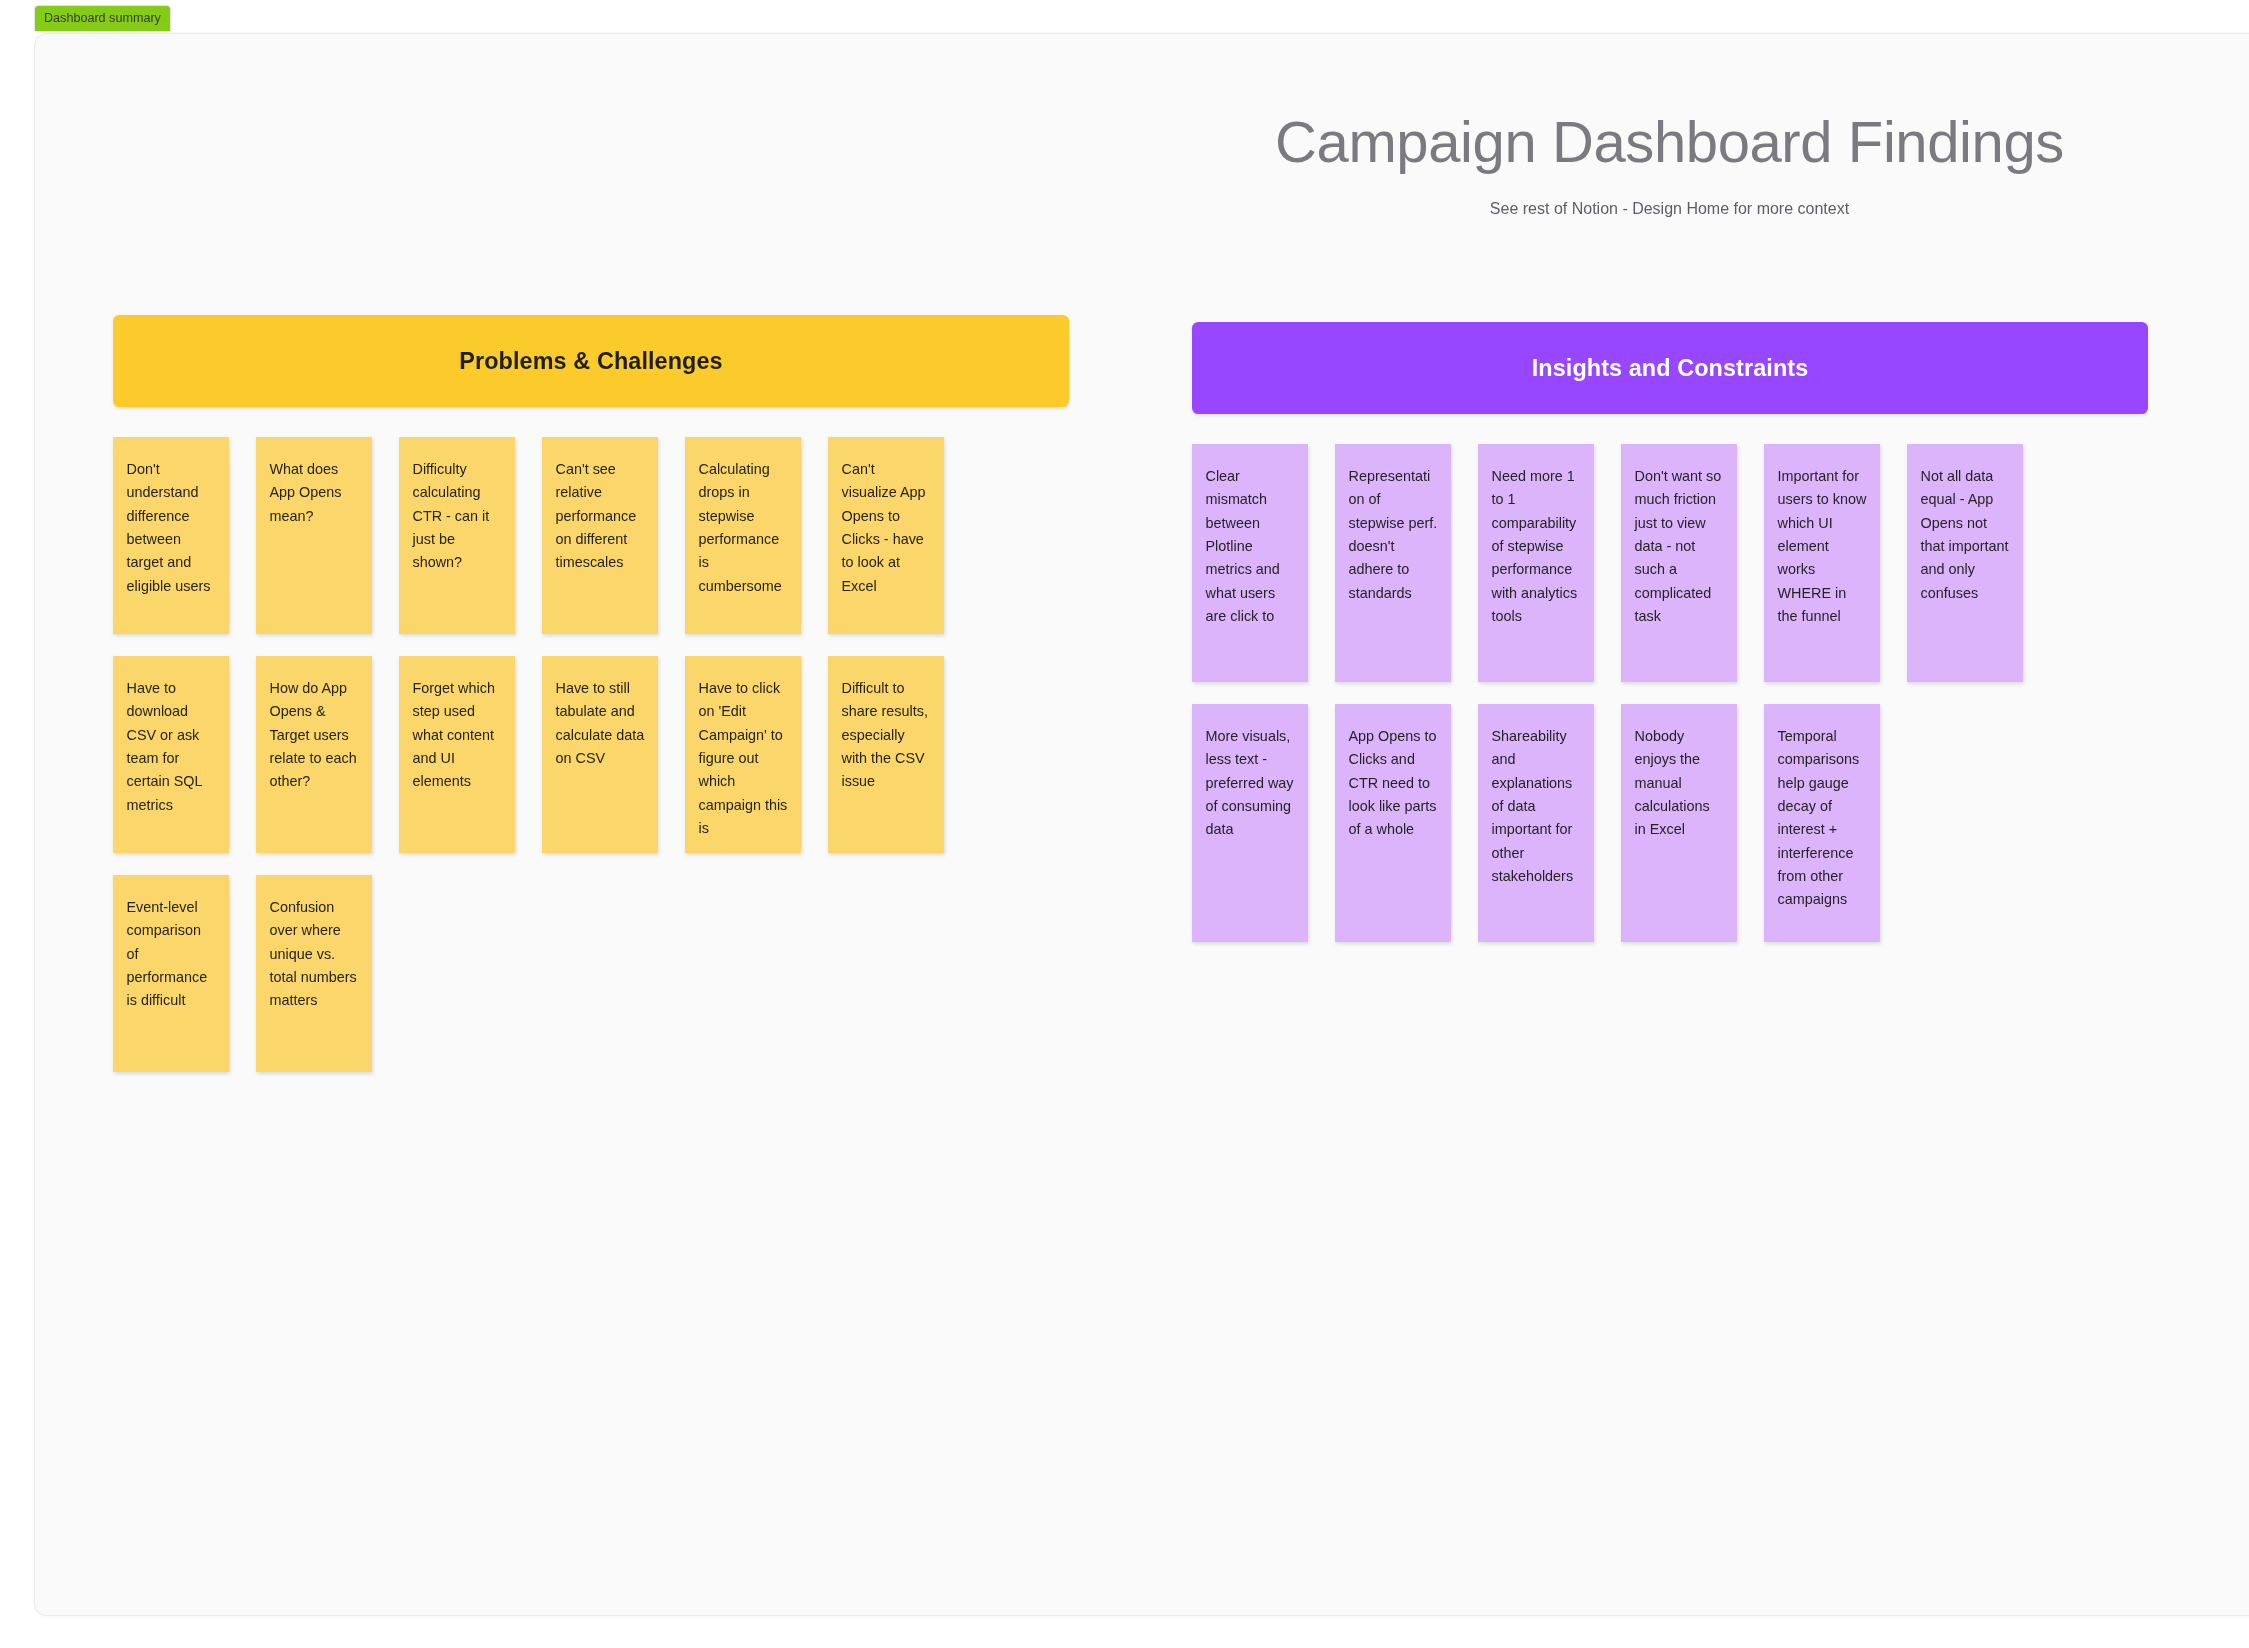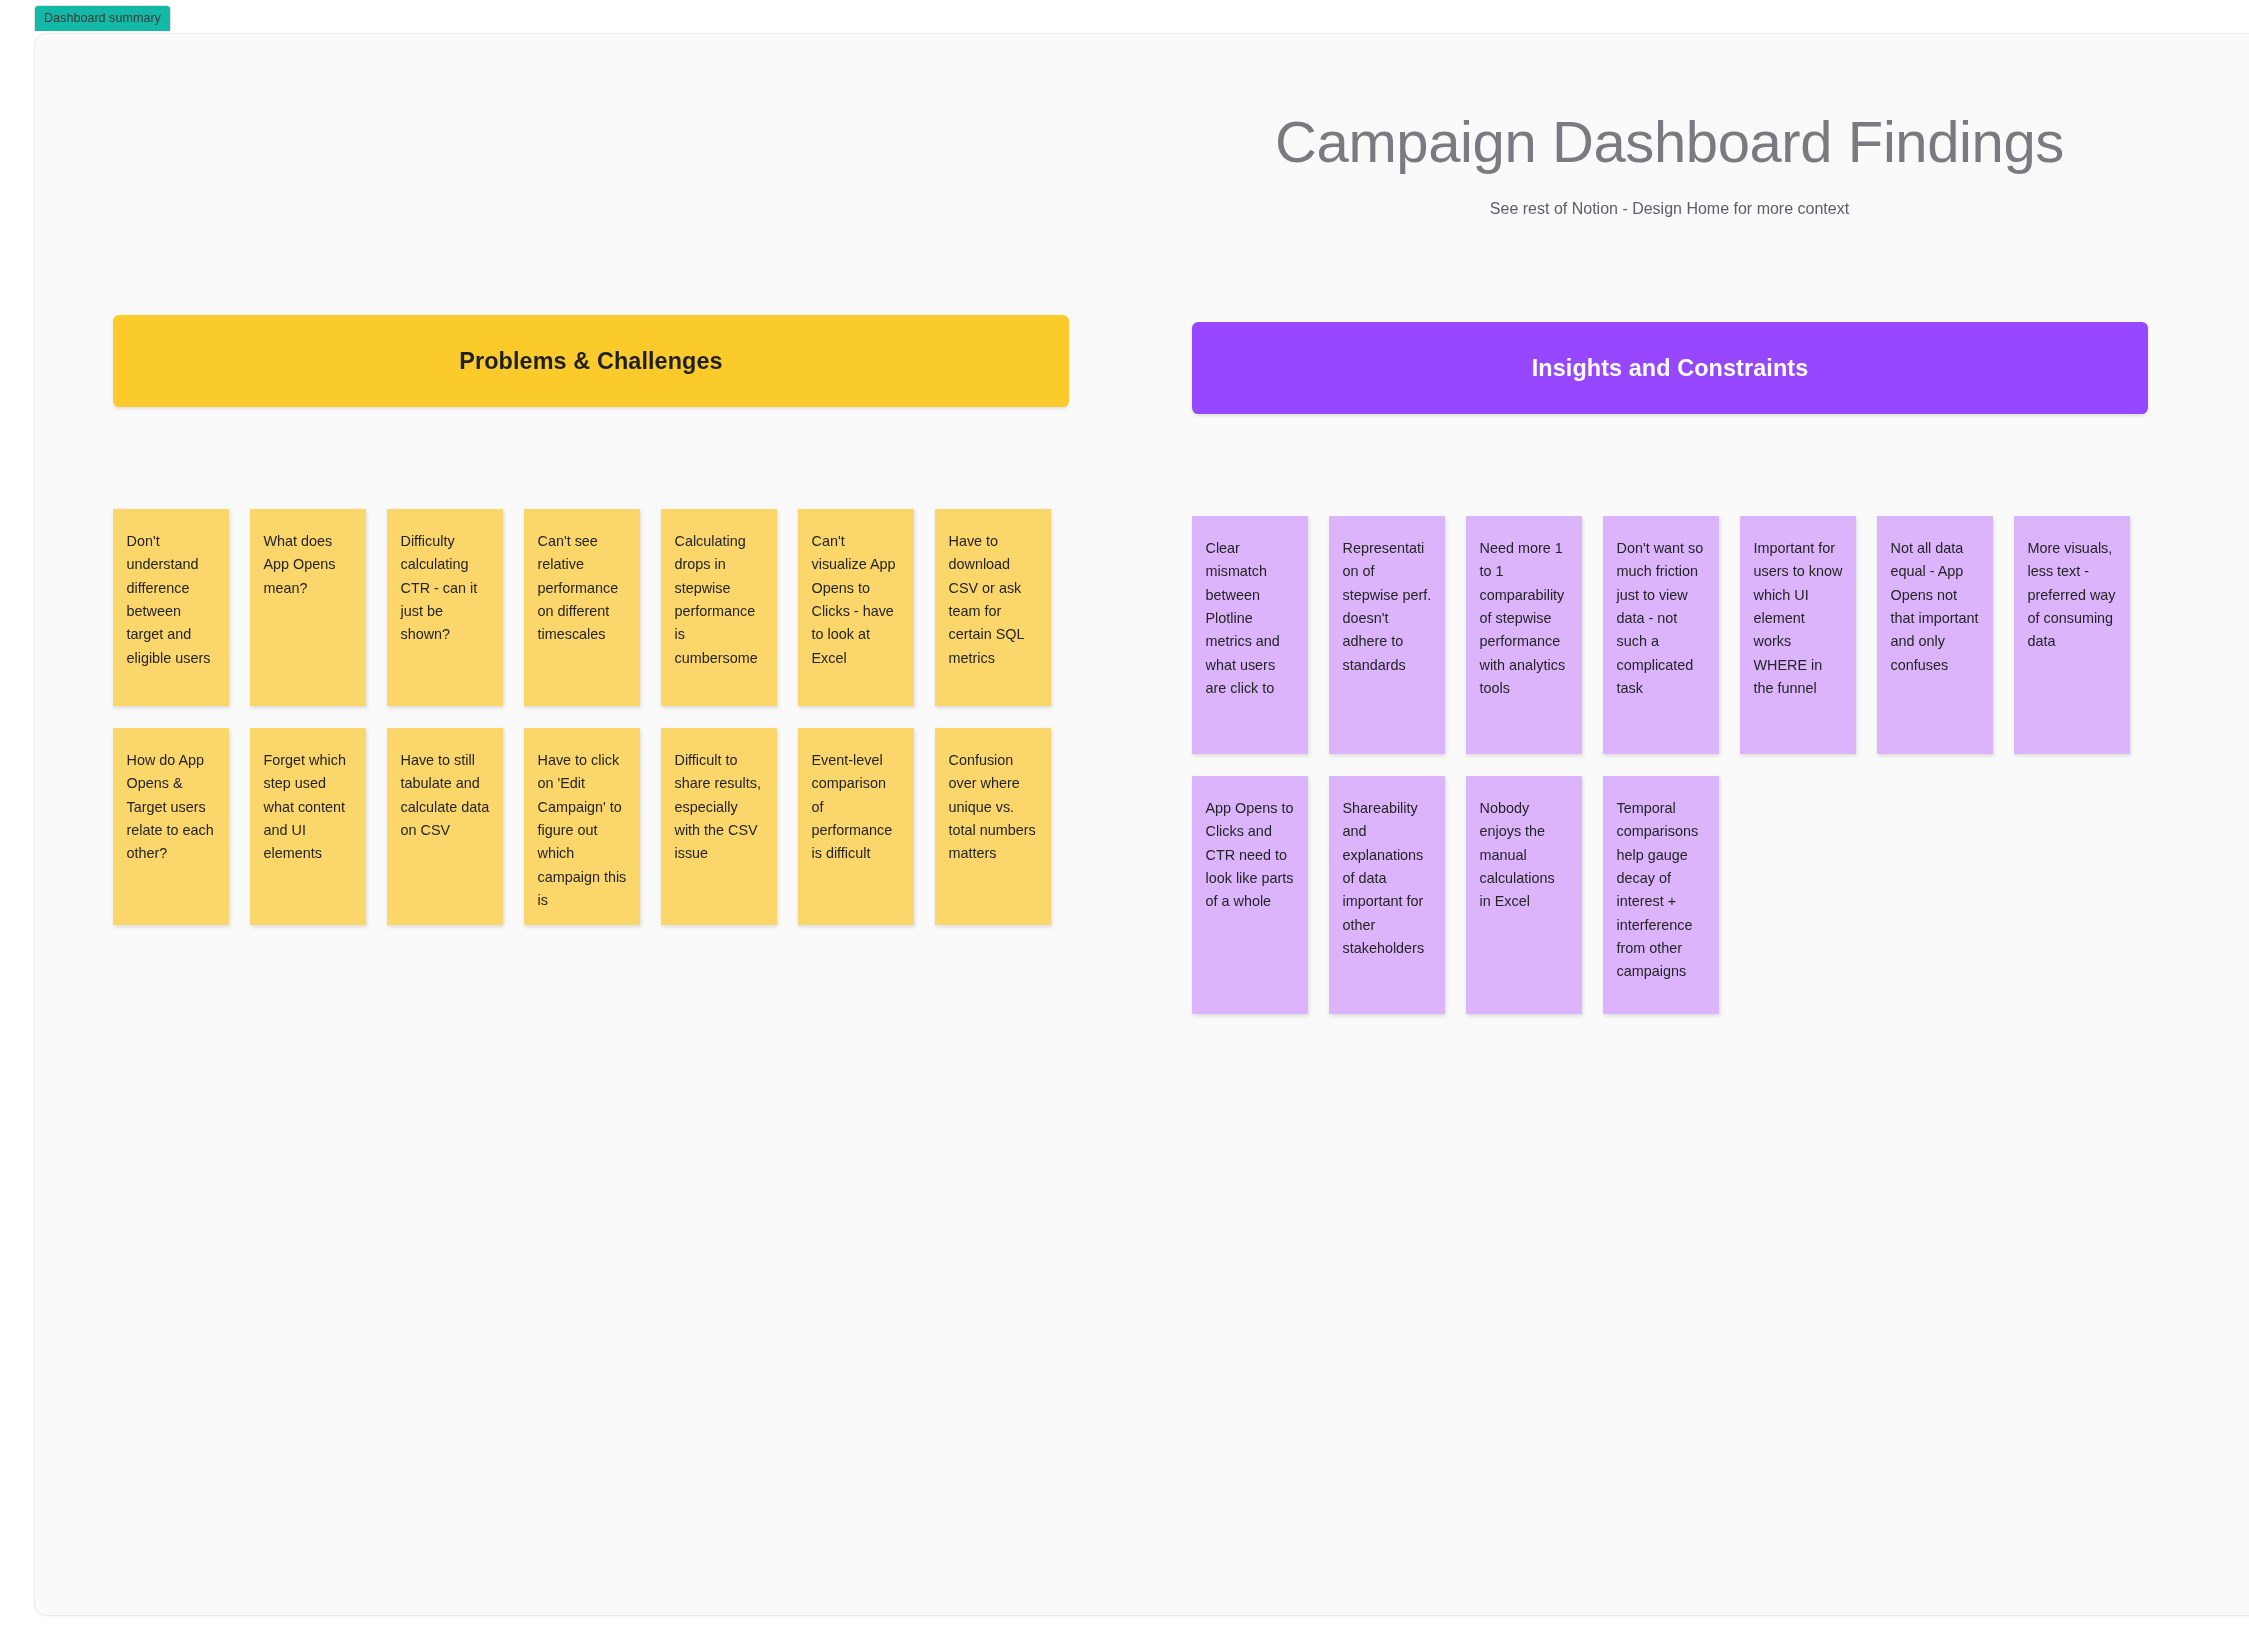--- a/index.html
+++ b/index.html
@@ -14,21 +14,21 @@
 
   
   #frame-tab {
     position: absolute;
     left: 34px;
     top: 4.5px;
     height: 26px;
     padding: 0 9px;
     display: flex;
     align-items: center;
-    background: #14b8a6;
+    background: #84cc16;
     border: 0.4px solid #e3e3e3;
     border-bottom: none;
     border-radius: 4.5px 4.5px 0 0;
     font-size: 12.6px;
     color: #3a3a3a;
     white-space: nowrap;
   }
 
   
   #board {
@@ -86,24 +86,24 @@
     justify-content: center;
     font-size: 23.4px;
     font-weight: 700;
     letter-spacing: 0.1px;
     box-shadow: 0 1.3px 3.1px rgba(0,0,0,0.10);
   }
   .column-header.yellow { background: #FBCB2B; color: #1f1f1f; }
   .column-header.purple { background: #9747FF; color: #ffffff; margin-top: 7px; }
 
   .notes-grid {
-    margin-top: 102px;
+    margin-top: 30px;
     display: flex;
     flex-wrap: wrap;
-    gap: 22px 21px;
+    gap: 22px 27px;
     align-content: flex-start;
   }
 
   .note {
     width: 116px;
     flex: 0 0 116px;
     min-height: 197px;
     padding: 21px 13.5px 11.7px 13.5px;
     font-size: 14.4px;
     line-height: 1.62;

